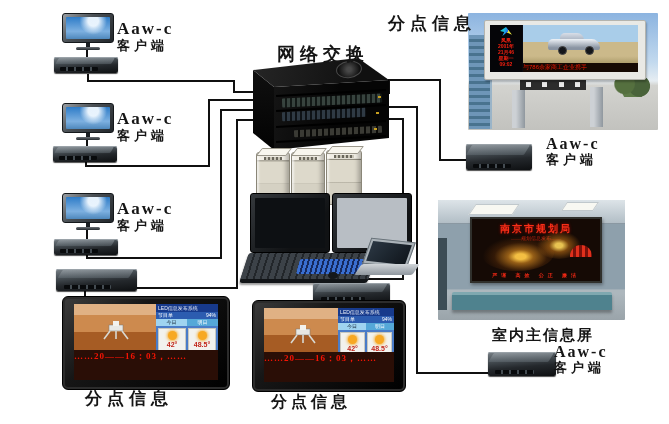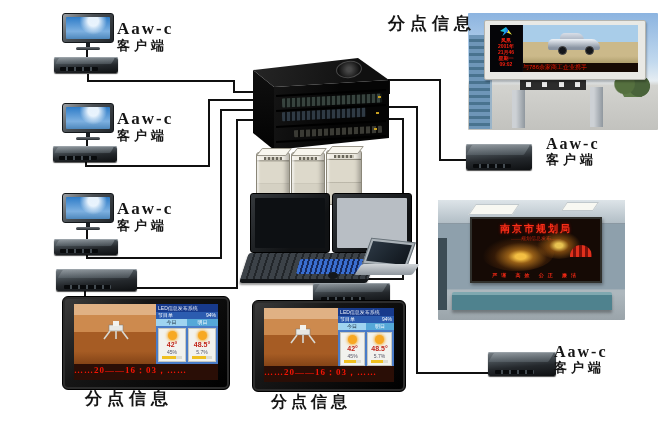--- a/index.html
+++ b/index.html
@@ -102,21 +102,21 @@
   .wui .trow .ta{flex:1;background:#9fd4f0;color:#123;}
   .wui .trow .tb{flex:1;background:#55a8d8;color:#fff;}
   .cards{display:flex;gap:2px;padding:2px;}
   .card{flex:1;background:#f2f2ee;border:1px solid #c8c8c0;height:32px;position:relative;text-align:center;}
   .sun{width:9px;height:9px;border-radius:50%;background:#f7a823;margin:2px auto 1px;
        box-shadow:0 0 3px 1px rgba(247,168,35,.85);}
   .card .tmp{font-size:7px;font-weight:bold;color:#c02418;line-height:8px;}
   .card .sub{font-size:5px;color:#556;line-height:6px;}
   .card .bar{position:absolute;left:3px;right:3px;bottom:2px;height:3px;
        background:linear-gradient(90deg,#f0c020 0 70%,#dcdcd4 70%);}
-  .ticker{position:absolute;left:0;right:0;bottom:0;height:16px;background:#2a0e06;overflow:hidden;
+  .ticker{position:absolute;left:0;right:0;bottom:0;height:30px;background:#2a0e06;overflow:hidden;
        color:#f51404;font-weight:bold;font-size:9px;line-height:13px;white-space:nowrap;letter-spacing:1px;}
 
   
   .photo{overflow:hidden;border-radius:1px;}
   .outdoor{background:linear-gradient(#8cb4e0 0%,#c2d9ee 42%,#e6edf2 58%,#d3d3cf 62%,#c2c2be 100%);}
   .bld{position:absolute;left:1px;top:22px;width:21px;height:94px;
        background:repeating-linear-gradient(#6e96b8 0 4px,#49738f 4px 7px);border-right:2px solid #9ab4c8;}
   .trees{position:absolute;right:4px;top:62px;width:42px;height:22px;border-radius:50% 50% 30% 30%;
        background:radial-gradient(circle at 30% 40%,#55703f 0 30%,rgba(0,0,0,0) 34%),
                   radial-gradient(circle at 65% 50%,#49633a 0 35%,rgba(0,0,0,0) 38%),
@@ -234,20 +234,21 @@
   <div class="lbl" style="left:117px;top:199px">
     <div class="l1">Aaw-c</div>
     <div class="l2">客户端</div>
   </div>
 
   <div class="comp stb" style="left:56px;top:269px;width:81px;height:22px">
       <i class="stb-top"></i>
       <i class="stb-ports"></i>
     </div>
 
+  <div class="lbl big-lbl" style="left:277px;top:44px">网络交换</div>
   <div class="comp sw" style="left:250px;top:56px">
     <i class="f-side"></i>
       <i class="f-top"></i>
       <i class="f-front"></i>
     <i class="sep" style="left:26px;top:36px;width:110px"></i>
     <i class="ports1"></i>
     <i class="sep" style="left:26px;top:51px;width:110px"></i>
     <i class="ports2"></i>
     <i class="sep" style="left:26px;top:67px;width:110px"></i>
     <i class="ports3"></i>
@@ -417,20 +418,21 @@
     <div class="cab"></div>
     <div class="iscr">
       <div class="fw fw1"></div>
       <div class="fw fw2"></div>
       <div class="fan-red"></div>
       <div class="ttl">南京市规划局</div>
       <div class="sub">——规划信息发布——</div>
       <div class="slo">严谨 高效 公正 廉洁</div>
     </div>
   </div>
+  <div class="lbl big-lbl" style="left:492px;top:327px;font-size:15px;letter-spacing:2px">室内主信息屏</div>
 
   <div class="comp stb" style="left:488px;top:352px;width:68px;height:24px">
       <i class="stb-top"></i>
       <i class="stb-ports"></i>
     </div>
   <div class="lbl" style="left:554px;top:343px">
     <div class="l1" style="font-size:16px">Aaw-c</div>
     <div class="l2">客户端</div>
   </div>
 

